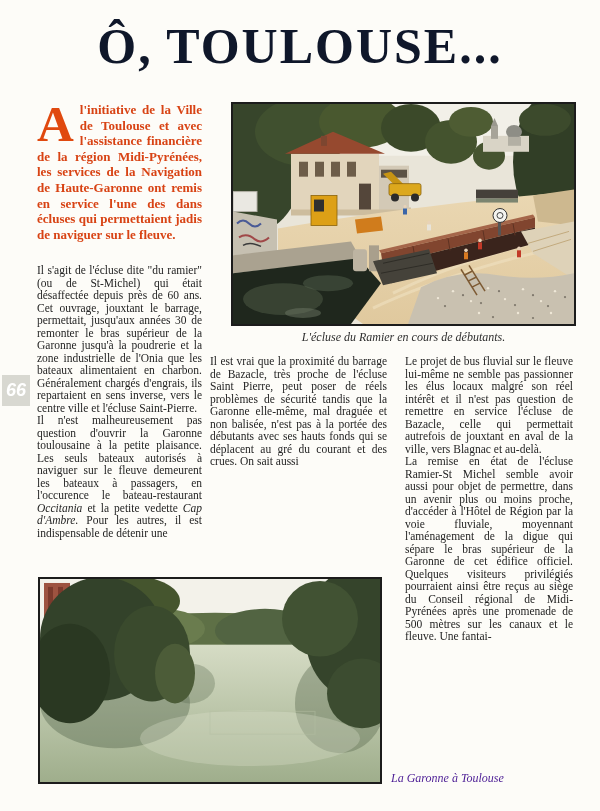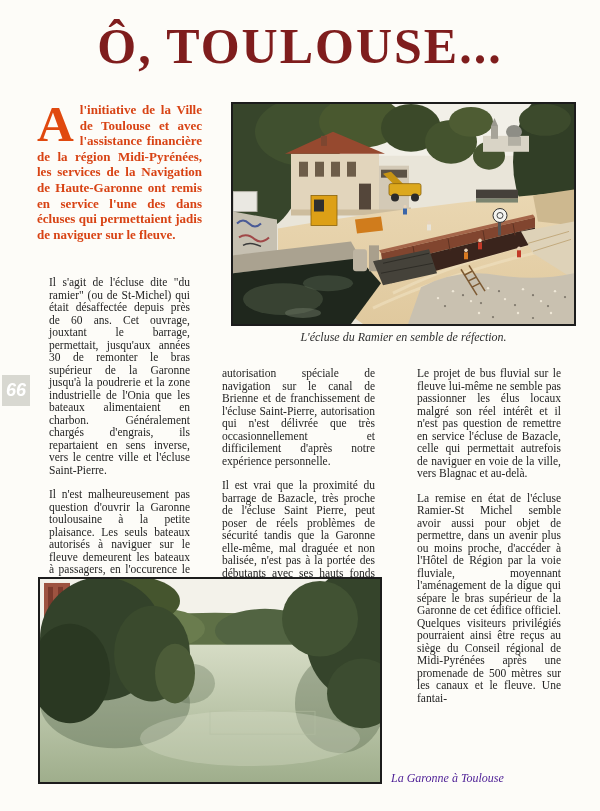--- a/index.html
+++ b/index.html
@@ -1,22 +1,22 @@
 <!DOCTYPE html>
 <html><head>
 <meta charset="utf-8">
 <style>
   html,body{margin:0;padding:0;background:#ffffff;}
   body{width:600px;height:811px;overflow:hidden;}
   .page{position:relative;width:600px;height:811px;background:#fdfcf8;font-family:"Liberation Serif",serif;}
-  .title{position:absolute;left:0;right:0;top:16px;text-align:center;font-size:50px;line-height:60px;font-weight:bold;color:#7f1d1d;letter-spacing:2px;}
+  .title{position:absolute;left:0;right:0;top:16px;text-align:center;font-size:50px;line-height:60px;font-weight:bold;color:#0f172a;letter-spacing:2px;}
   .intro{position:absolute;left:37px;top:102px;width:165px;font-size:13px;line-height:15.6px;font-weight:bold;color:#d84314;text-align:justify;}
   .dropcap{float:left;font-size:51px;line-height:41px;color:#e0490f;margin:2px 6px 0 0;font-weight:bold;}
   .col{position:absolute;font-size:11.5px;line-height:12.5px;color:#242424;text-align:justify;}
-  .col p{margin:12px;}
+  .col p{margin:0;}
   .col-left{left:37px;top:264px;width:165px;}
   .col-mid{left:210px;top:355px;width:177px;}
   .col-right{left:405px;top:355px;width:168px;}
   .it{font-style:italic;}
   .photo{position:absolute;border:2px solid #1c1c1c;background:#dcd8cc;box-sizing:border-box;}
   .photo svg{display:block;width:100%;height:100%;}
   .photo-lock{left:231px;top:102px;width:345px;height:224px;}
   .photo-river{left:38px;top:577px;width:344px;height:207px;}
   .caption-center{position:absolute;left:233px;top:330px;width:341px;text-align:center;font-style:italic;font-size:12px;color:#2e2e2e;}
   .caption-river{position:absolute;left:391px;top:771px;font-style:italic;font-size:12px;color:#4c1d95;}
@@ -197,34 +197,33 @@
             <rect x="284" y="147" width="4" height="7" fill="#c23a28"></rect>
           </g>
         <g>
             <circle cx="172" cy="103" r="1.5" fill="#e8d2b8"></circle>
             <rect x="170" y="105" width="4" height="6" fill="#3b66a8"></rect>
           </g>
       </g>
     </svg>
   </div>
 
-  <div class="caption-center">L'écluse du Ramier en semble de réfection.</div>
+  <div class="caption-center">L'écluse du Ramier en cours de débutants.</div>
 
   <div class="col col-left">
     <p>Il s'agit de l'écluse dite "du ramier" (ou de St-Michel) qui était désaffectée depuis près de 60 ans. Cet ouvrage, jouxtant le barrage, permettait, jusqu'aux années 30 de remonter le bras supérieur de la Garonne jusqu'à la poudrerie et la zone industrielle de l'Onia que les bateaux alimentaient en charbon. Généralement chargés d'engrais, ils repartaient en sens inverse, vers le centre ville et l'écluse Saint-Pierre.</p>
     <p><span>Il n'est malheureusement pas question d'ouvrir la Garonne toulousaine à la petite plaisance. Les seuls bateaux autorisés à naviguer sur le fleuve demeurent les bateaux à passagers, en l'occurence le bateau-restaurant </span><span class="it">Occitania</span><span> et la petite vedette </span><span class="it">Cap d'Ambre.</span><span> Pour les autres, il est indispensable de détenir une</span></p>
   </div>
 
   <div class="col col-mid">
-    <p>autorisation spéciale de navigation sur le canal de Brienne et de franchissement de l'écluse Saint-Pierre, autorisation qui n'est délivrée que très occasionnellement et difficilement d'après notre expérience personnelle.</p>
     <p>Il est vrai que la proximité du barrage de Bazacle, très proche de l'écluse Saint Pierre, peut poser de réels problèmes de sécurité tandis que la Garonne elle-même, mal draguée et non balisée, n'est pas à la portée des débutants avec ses hauts fonds qui se déplacent au gré du courant et des crues. On sait aussi</p>
   </div>
 
   <div class="col col-right">
-    <p>Le projet de bus fluvial sur le fleuve lui-même ne semble pas passionner les élus locaux malgré son réel intérêt et il n'est pas question de remettre en service l'écluse de Bazacle, celle qui permettait autrefois de naviguer en voie de la ville, vers Blagnac et au-delà.</p>
+    <p>Le projet de bus fluvial sur le fleuve lui-même ne semble pas passionner les élus locaux malgré son réel intérêt et il n'est pas question de remettre en service l'écluse de Bazacle, celle qui permettait autrefois de jouxtant en aval de la ville, vers Blagnac et au-delà.</p>
     <p>La remise en état de l'écluse Ramier-St Michel semble avoir aussi pour objet de permettre, dans un avenir plus ou moins proche, d'accéder à l'Hôtel de Région par la voie fluviale, moyennant l'aménagement de la digue qui sépare le bras supérieur de la Garonne de cet édifice officiel. Quelques visiteurs privilégiés pourraient ainsi être reçus au siège du Conseil régional de Midi-Pyrénées après une promenade de 500 mètres sur les canaux et le fleuve. Une fantai-</p>
   </div>
 
   <div class="photo photo-river">
     <svg viewBox="0 0 340 204" preserveAspectRatio="none">
       <defs>
         <linearGradient id="gRiver" x1="0" y1="0" x2="0" y2="1">
           <stop offset="0" stop-color="#d6dcc5"></stop>
             <stop offset="1" stop-color="#9fae8c"></stop>
         </linearGradient>

